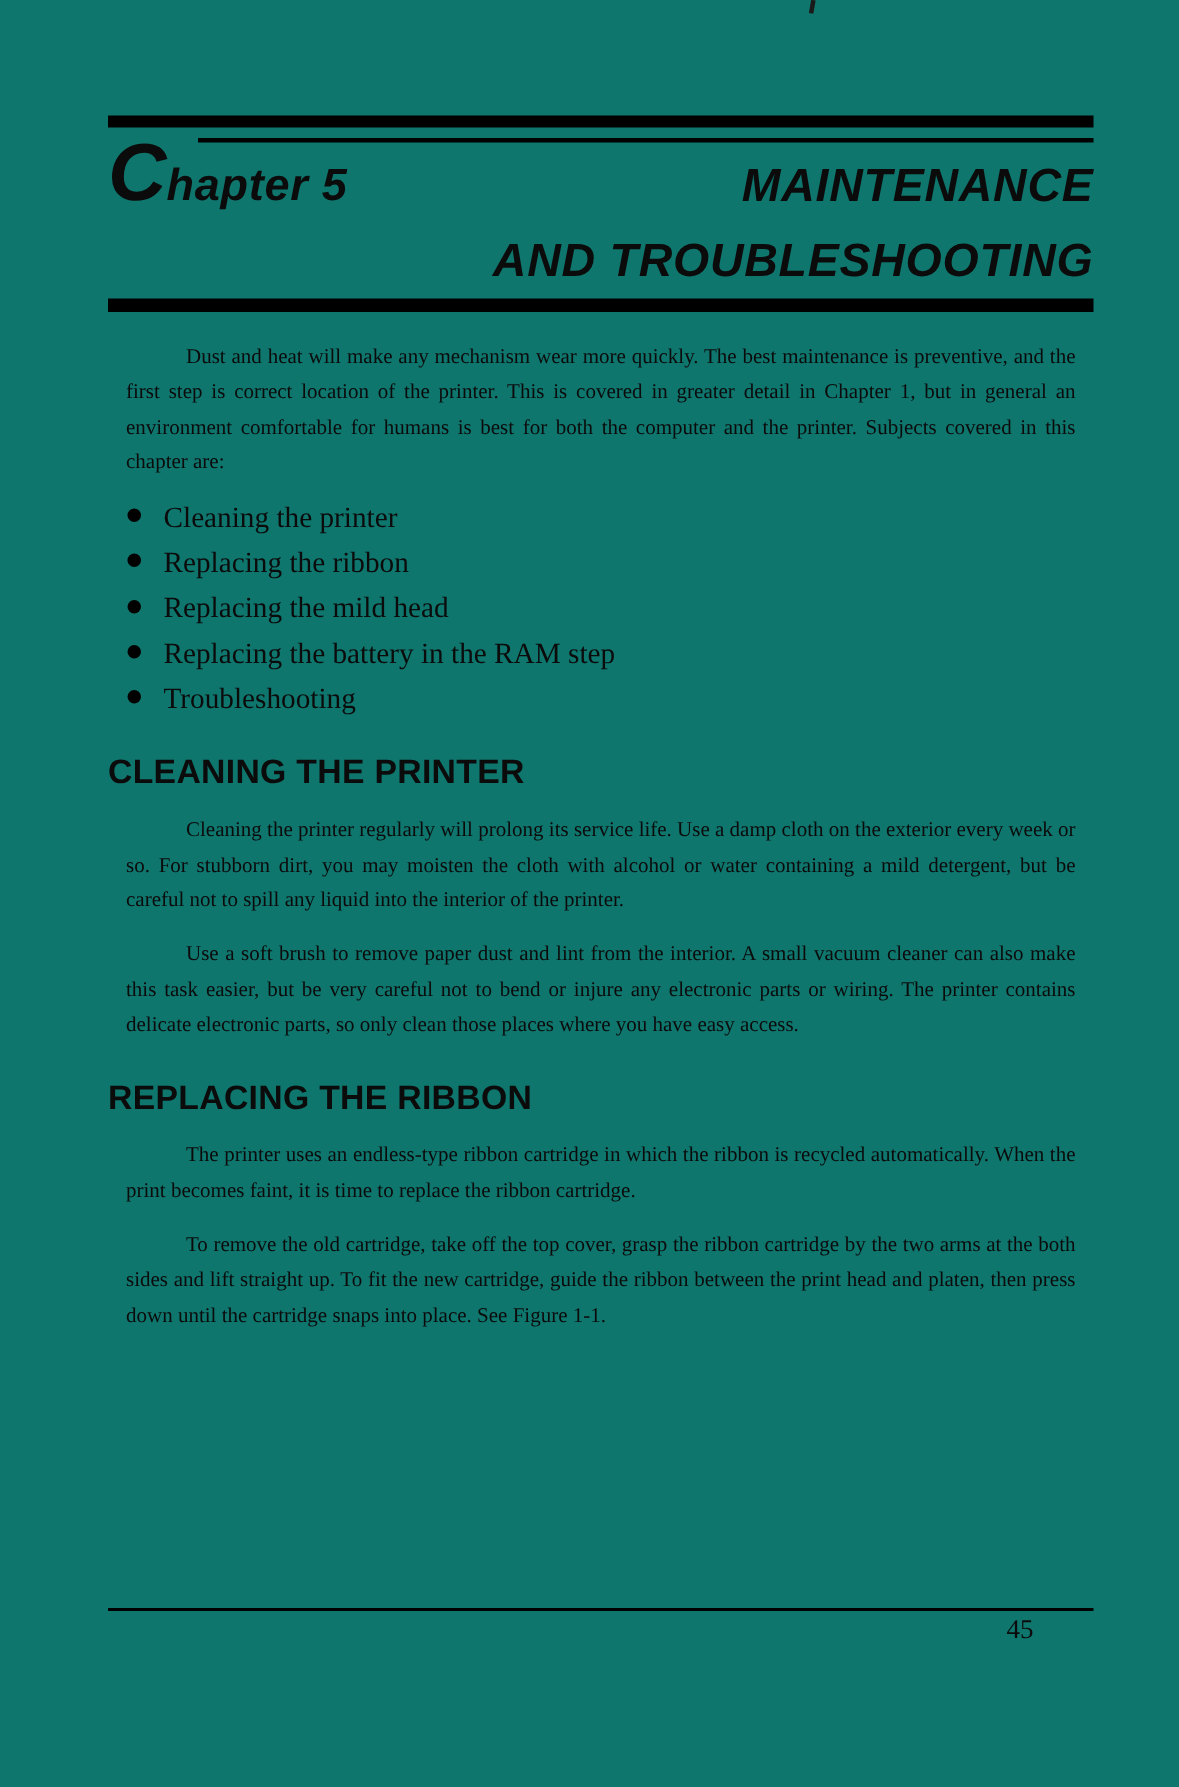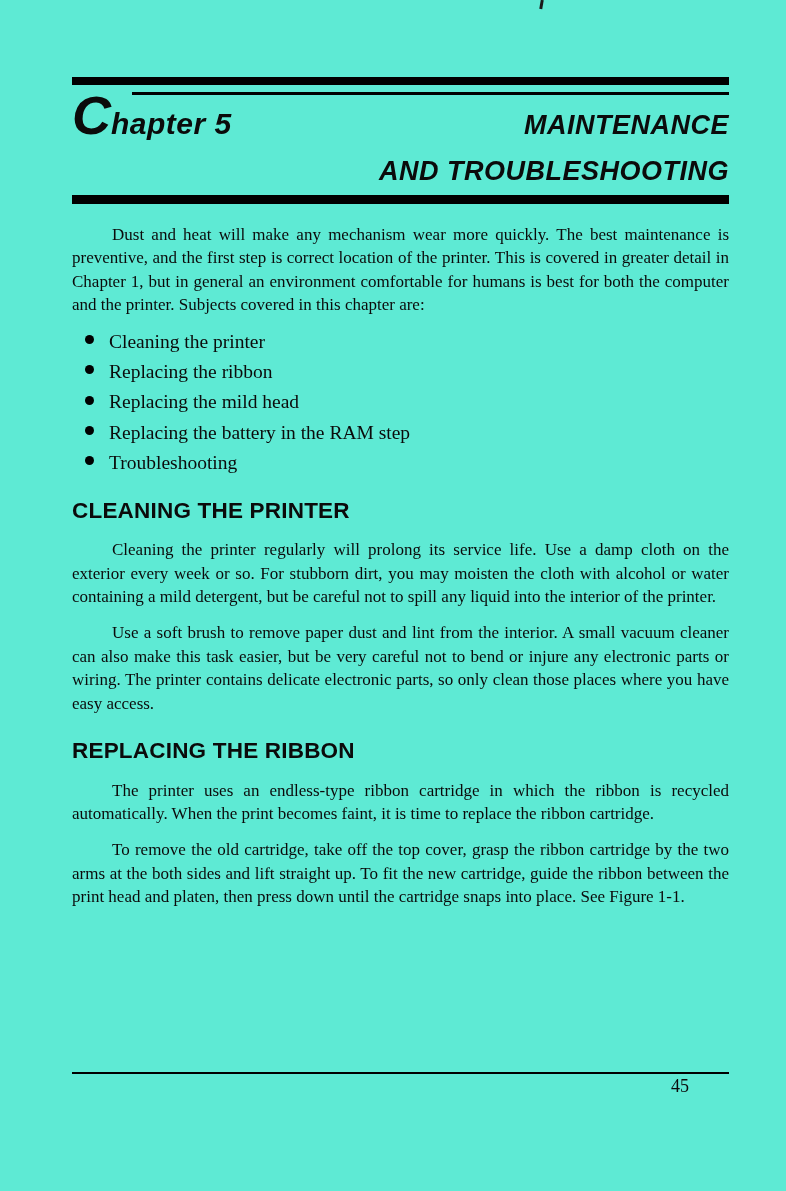--- a/index.html
+++ b/index.html
@@ -4,21 +4,21 @@
 <style>
   html, body { margin: 0; padding: 0; }
   body {
     width: 786px; height: 1191px;
     background: #ffffff;
     font-family: "Liberation Serif", serif;
     color: #0b0b0b;
     position: relative;
     overflow: hidden;
   }
-  .page { position: absolute; inset: 0; background: #5eead4; }
+  .page { position: absolute; inset: 0; background: #0f766e; }
 
   .content { position: absolute; left: 72px; right: 57px; top: 0; }
 
   
   .artifact-top {
     position: absolute; left: 540px; top: 0px;
     width: 3px; height: 9px; background: #1a1a1a;
     transform: rotate(10deg);
   }
 
@@ -36,32 +36,32 @@
     font-family: "Liberation Sans", sans-serif;
     font-style: italic; font-weight: bold;
     font-size: 30px; line-height: 1;
     white-space: nowrap;
     letter-spacing: 0.5px;
   }
   .big-c { font-size: 54px; line-height: 0.75; letter-spacing: 0; }
   .chapter-title-line {
     font-family: "Liberation Sans", sans-serif;
     font-style: italic; font-weight: bold;
-    font-size: 27px; line-height: 1;
+    font-size: 31px; line-height: 1;
     text-align: right; letter-spacing: 0.5px;
     white-space: nowrap;
   }
   .title-line2 { margin-top: 19px; }
 
   
   .body-par {
-    font-size: 17px; line-height: 23.4px;
+    font-size: 14px; line-height: 23.4px;
     text-align: justify;
     text-indent: 40px;
-    margin: 0;
+    margin: 12px;
   }
   .intro-par { margin-top: 19px; }
 
   .bullets {
     list-style: none; margin: 13px 0 0 0; padding: 0;
   }
   .bullets li {
     display: flex; align-items: baseline;
     font-size: 19.5px; line-height: 23.4px;
     margin-bottom: 7px;

